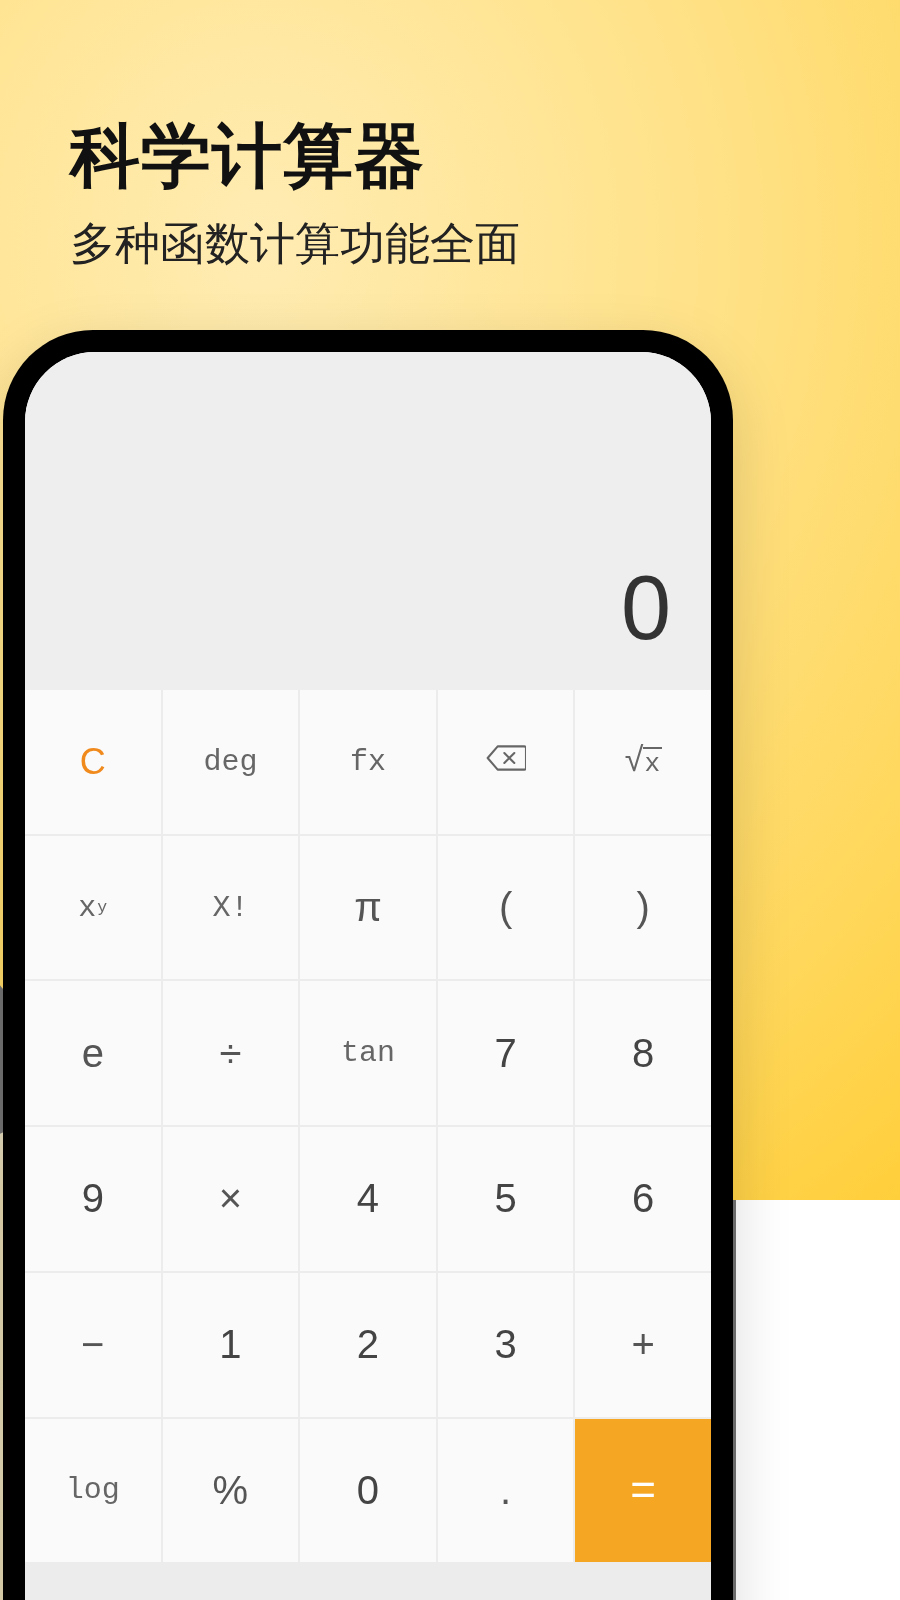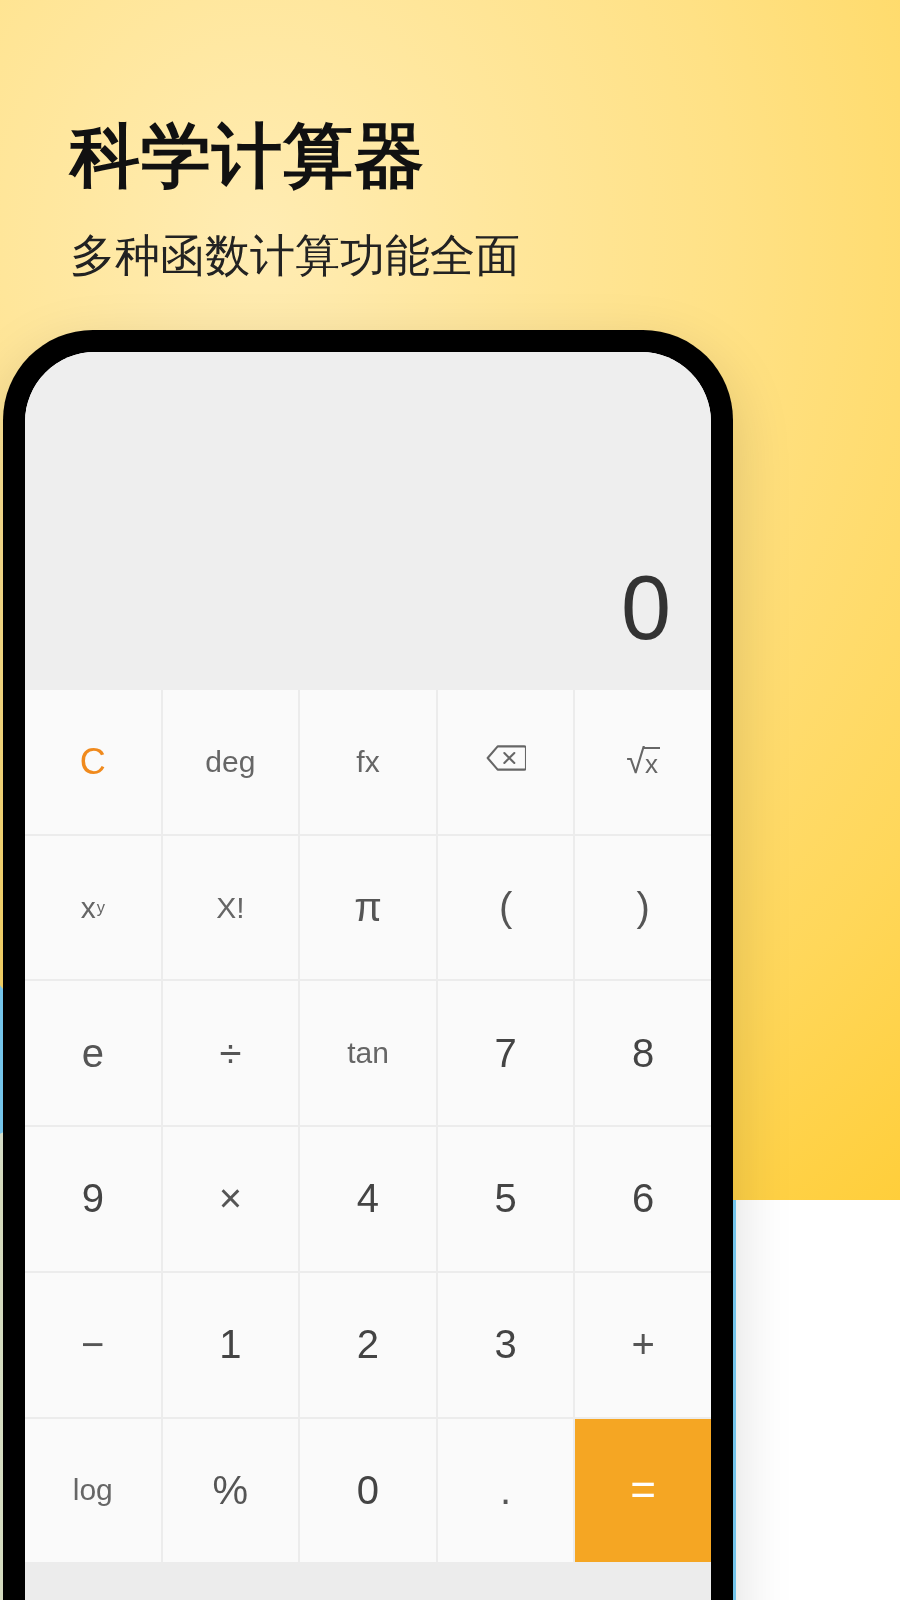--- a/index.html
+++ b/index.html
@@ -2,21 +2,21 @@
 <html><head>
 <meta charset="utf-8">
 <style>
   * { box-sizing: border-box; margin: 0; padding: 0; }
   html, body { width: 900px; height: 1600px; overflow: hidden; font-family: -apple-system, "Helvetica Neue", Arial, sans-serif; }
   
   .canvas {
     position: relative;
     width: 736px;
     height: 1600px;
-    background: #7dd3fc;
+    background: #737373;
   }
   
   
   .bg-shape {
     position: absolute;
     top: 0; left: 0;
     width: 1200px; height: 1200px;
     background: radial-gradient(ellipse at 30% 20%, #ffecb3 0%, #ffe185 40%, #ffd75a 70%, #ffc928 100%);
     border-bottom-left-radius: 50% 40%;
     border-bottom-right-radius: 0;
@@ -42,21 +42,21 @@
   .title {
     font-size: 70px;
     font-weight: 700;
     color: #111;
     letter-spacing: 1px;
   }
   .subtitle {
     font-size: 45px;
     font-weight: 400;
     color: #222;
-    margin-top: 22px;
+    margin-top: 10px;
   }
   
   
   .phone {
     position: absolute;
     top: 330px;
     left: 50%;
     transform: translateX(-50%);
     width: 730px;
     height: 1400px;
@@ -101,21 +101,21 @@
     background: #fafafa;
     display: flex;
     align-items: center;
     justify-content: center;
     font-size: 34px;
     color: #555;
     font-weight: 400;
     cursor: pointer;
     user-select: none;
   }
-  .key.fn { font-size: 30px; color: #666; }
+  .key.fn { font-size: 30px; color: #666; font-family: Liberation Mono, monospace; }
   .key.num { font-size: 40px; color: #444; font-weight: 400; }
   .key.op { font-size: 40px; color: #555; }
   .key.accent { color: #f08a1d; font-size: 36px; }
   .key.equals { background: #f5a623; color: #fff; font-size: 44px; }
   
   .sup { font-size: 0.55em; vertical-align: super; margin-left: 1px; }
   .sqrt { position: relative; }
   .sqrt-sym { font-size: 34px; }
   .sqrt-x { font-size: 26px; border-top: 2px solid #666; padding: 0 2px; margin-left: -2px; }
   

